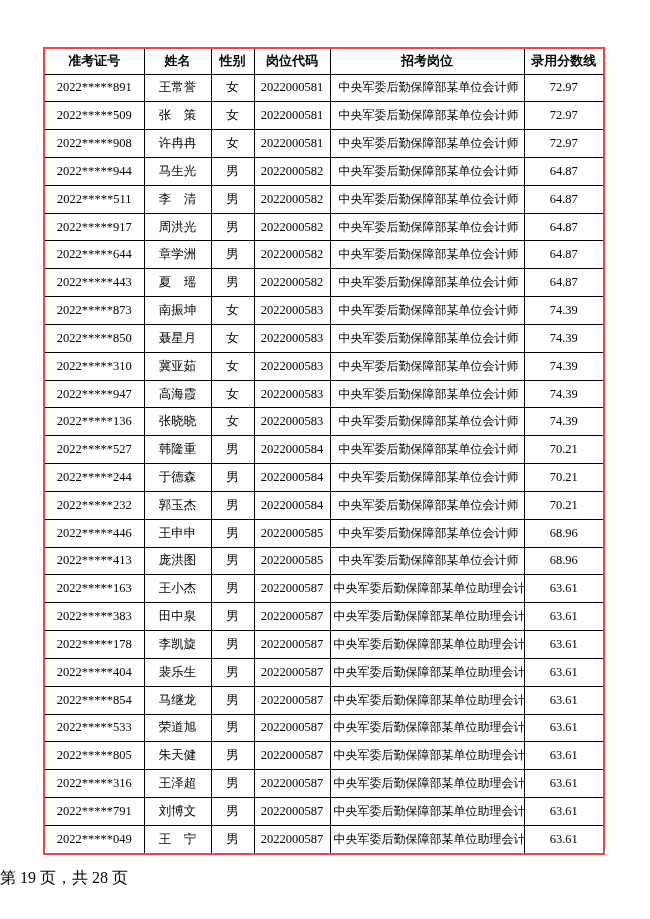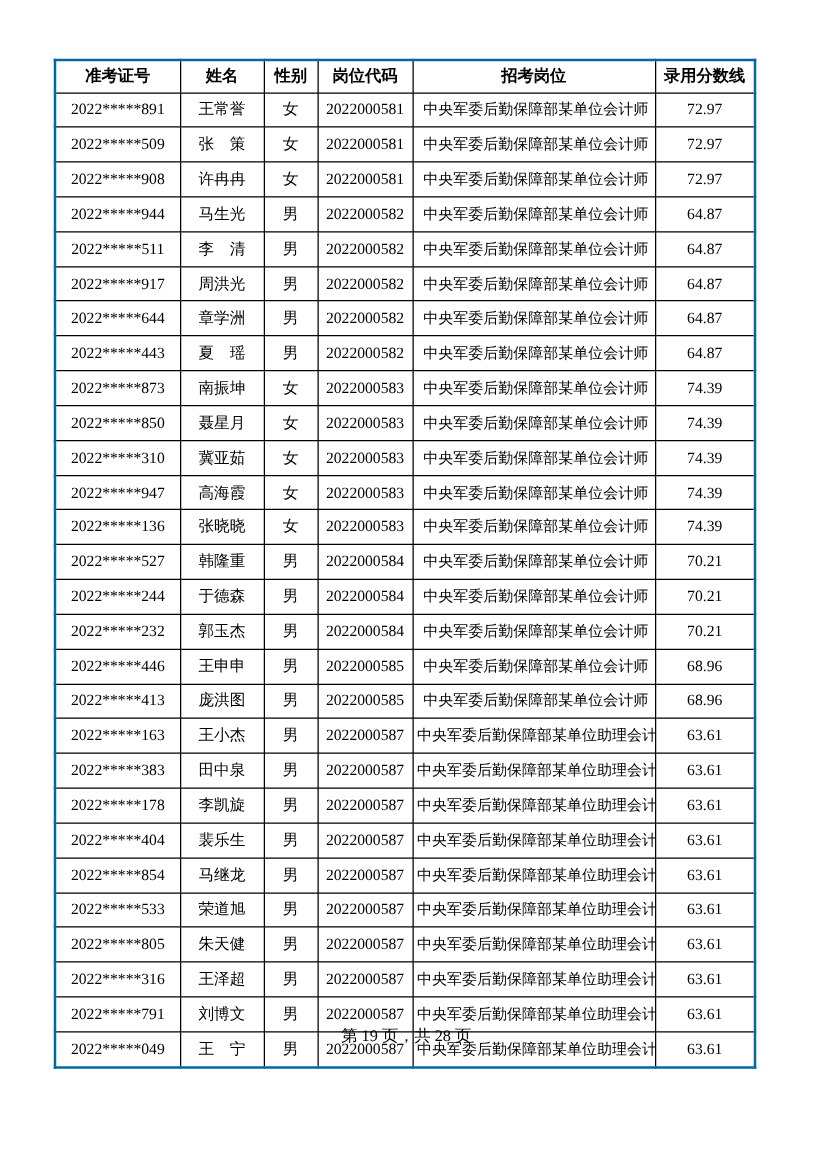--- a/index.html
+++ b/index.html
@@ -15,21 +15,21 @@
     color: #000000;
   }
   .score-table {
     position: absolute;
     left: 43px;
     top: 47px;
     width: 561px;
     height: 808px;
     border-collapse: collapse;
     table-layout: fixed;
-    border: 2px solid #0369a1;
+    border: 2px solid #ef4444;
   }
   .score-table th,
   .score-table td {
     border: 1px solid #000000;
     text-align: center;
     vertical-align: middle;
     padding: 0;
     overflow: hidden;
     white-space: nowrap;
   }
@@ -44,24 +44,23 @@
     font-size: 12.5px;
   }
   .score-table td.pos-cell {
     text-align: center;
     padding-left: 3px;
     font-size: 12px;
   }
   .page-footer {
     position: absolute;
     left: 0;
-    top: 820px;
+    top: 868px;
     width: 650px;
-    text-align: center;
-    font-size: 13px;
+    font-size: 16px;
   }
 </style>
 </head>
 <body>
 
 <table class="score-table">
   <colgroup>
     <col style="width:100px">
     <col style="width:67px">
     <col style="width:43px">

